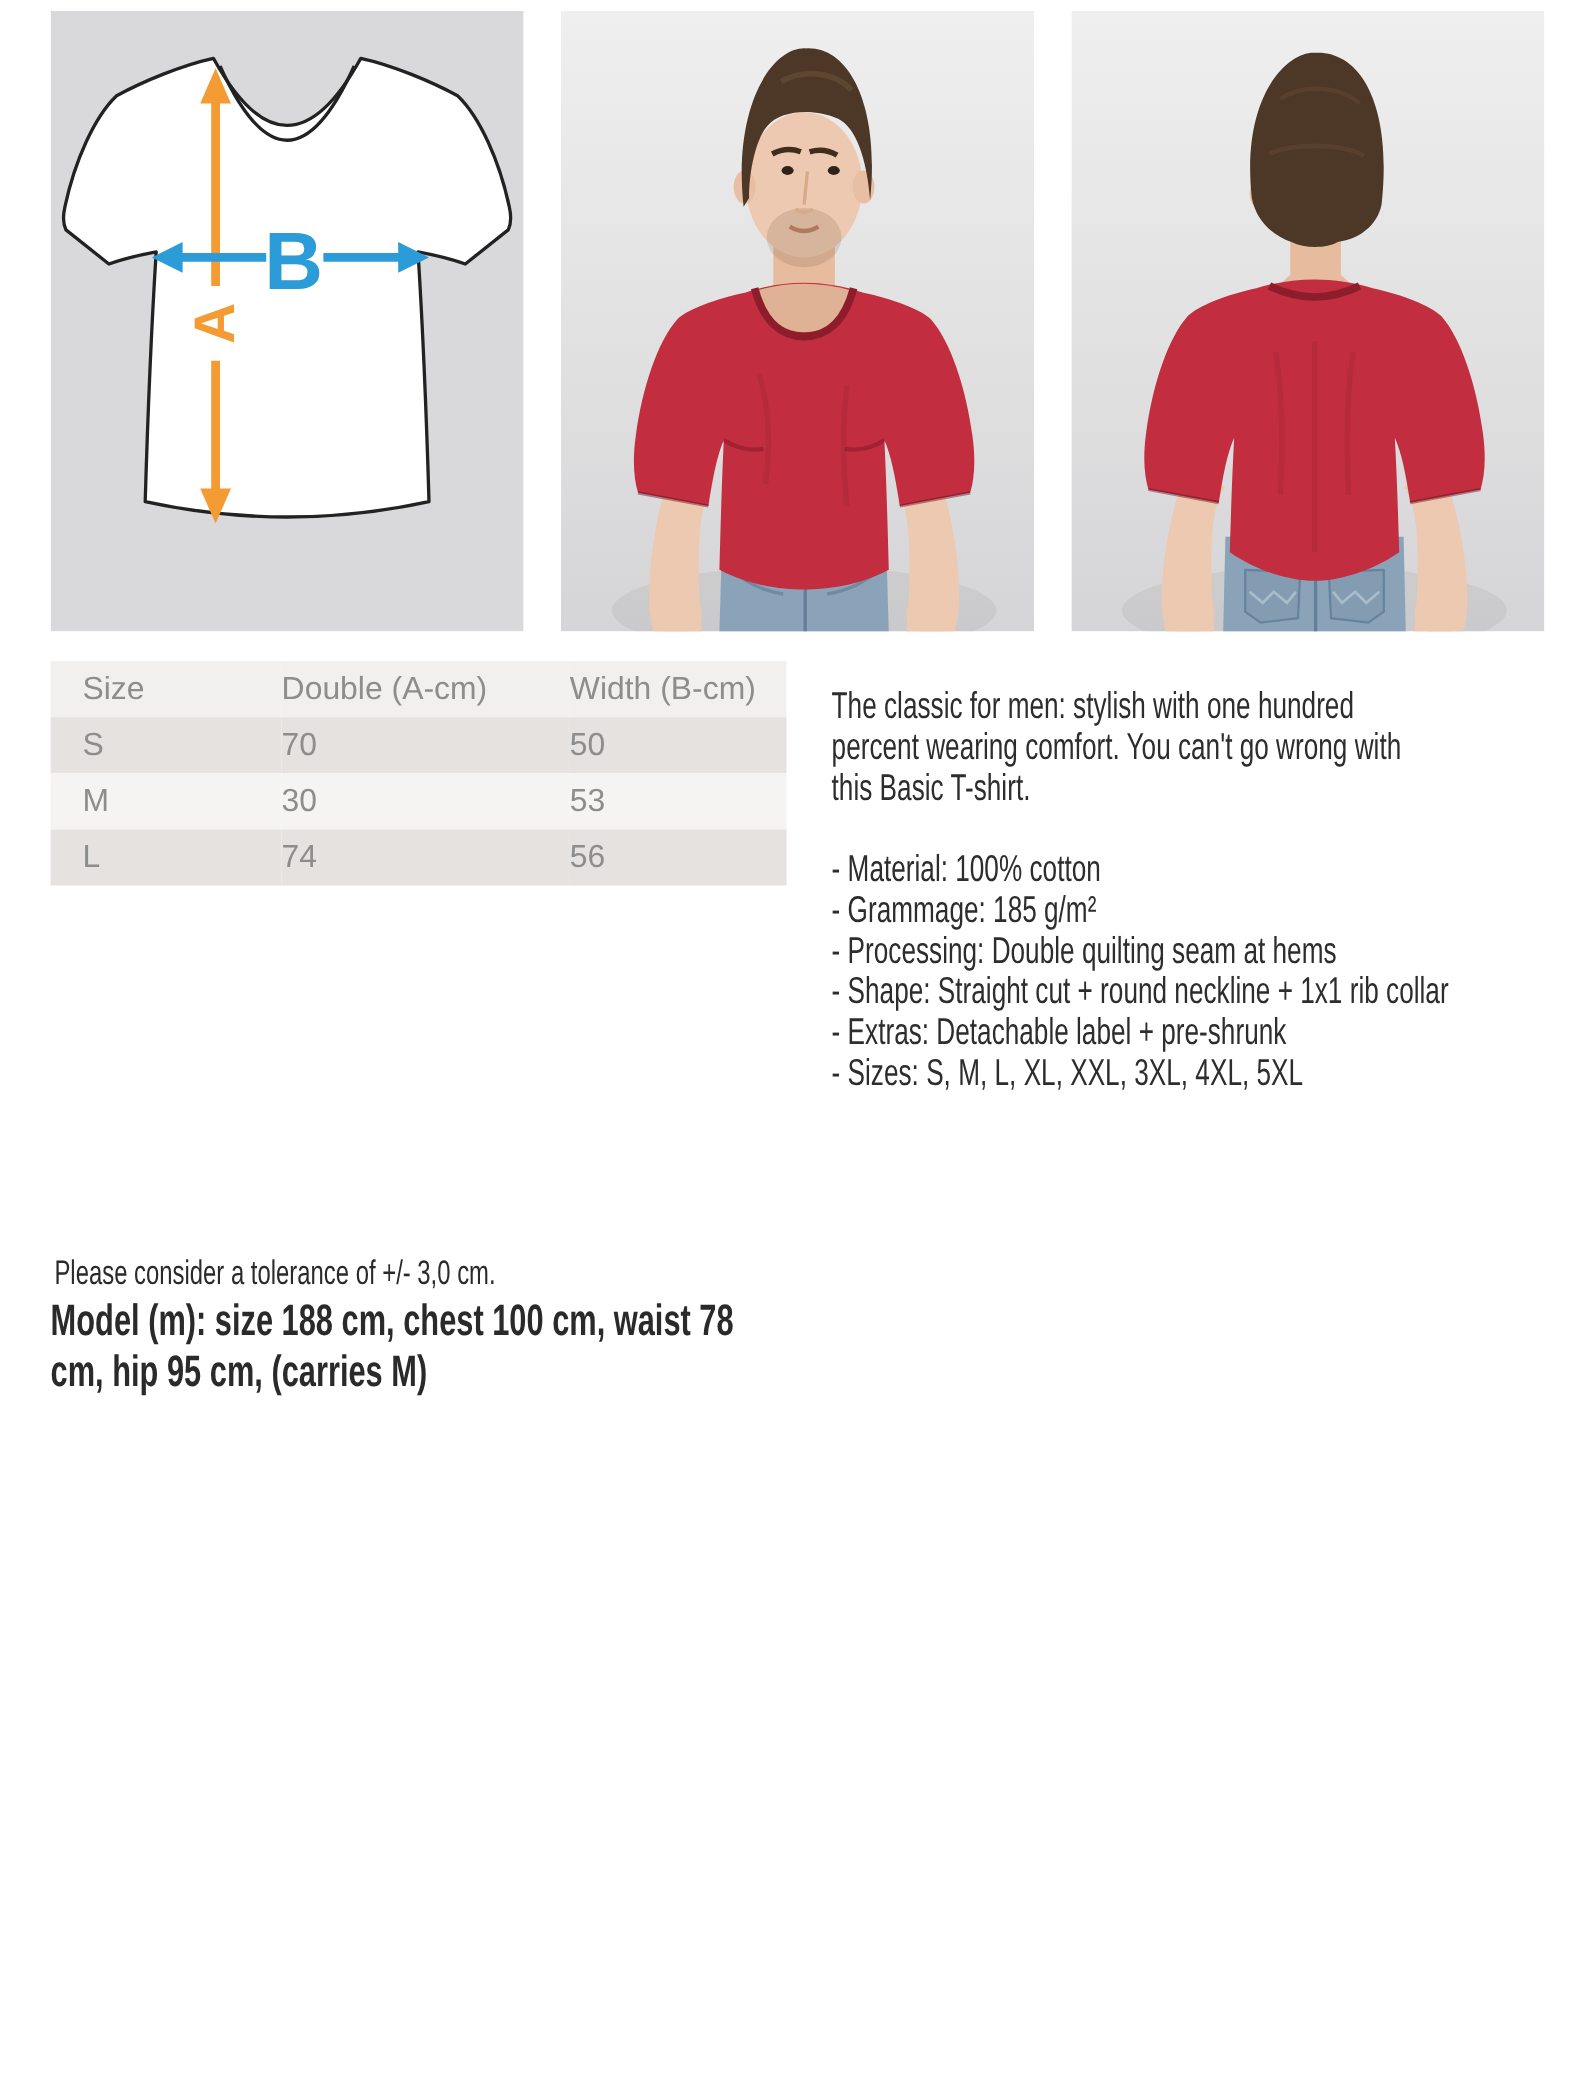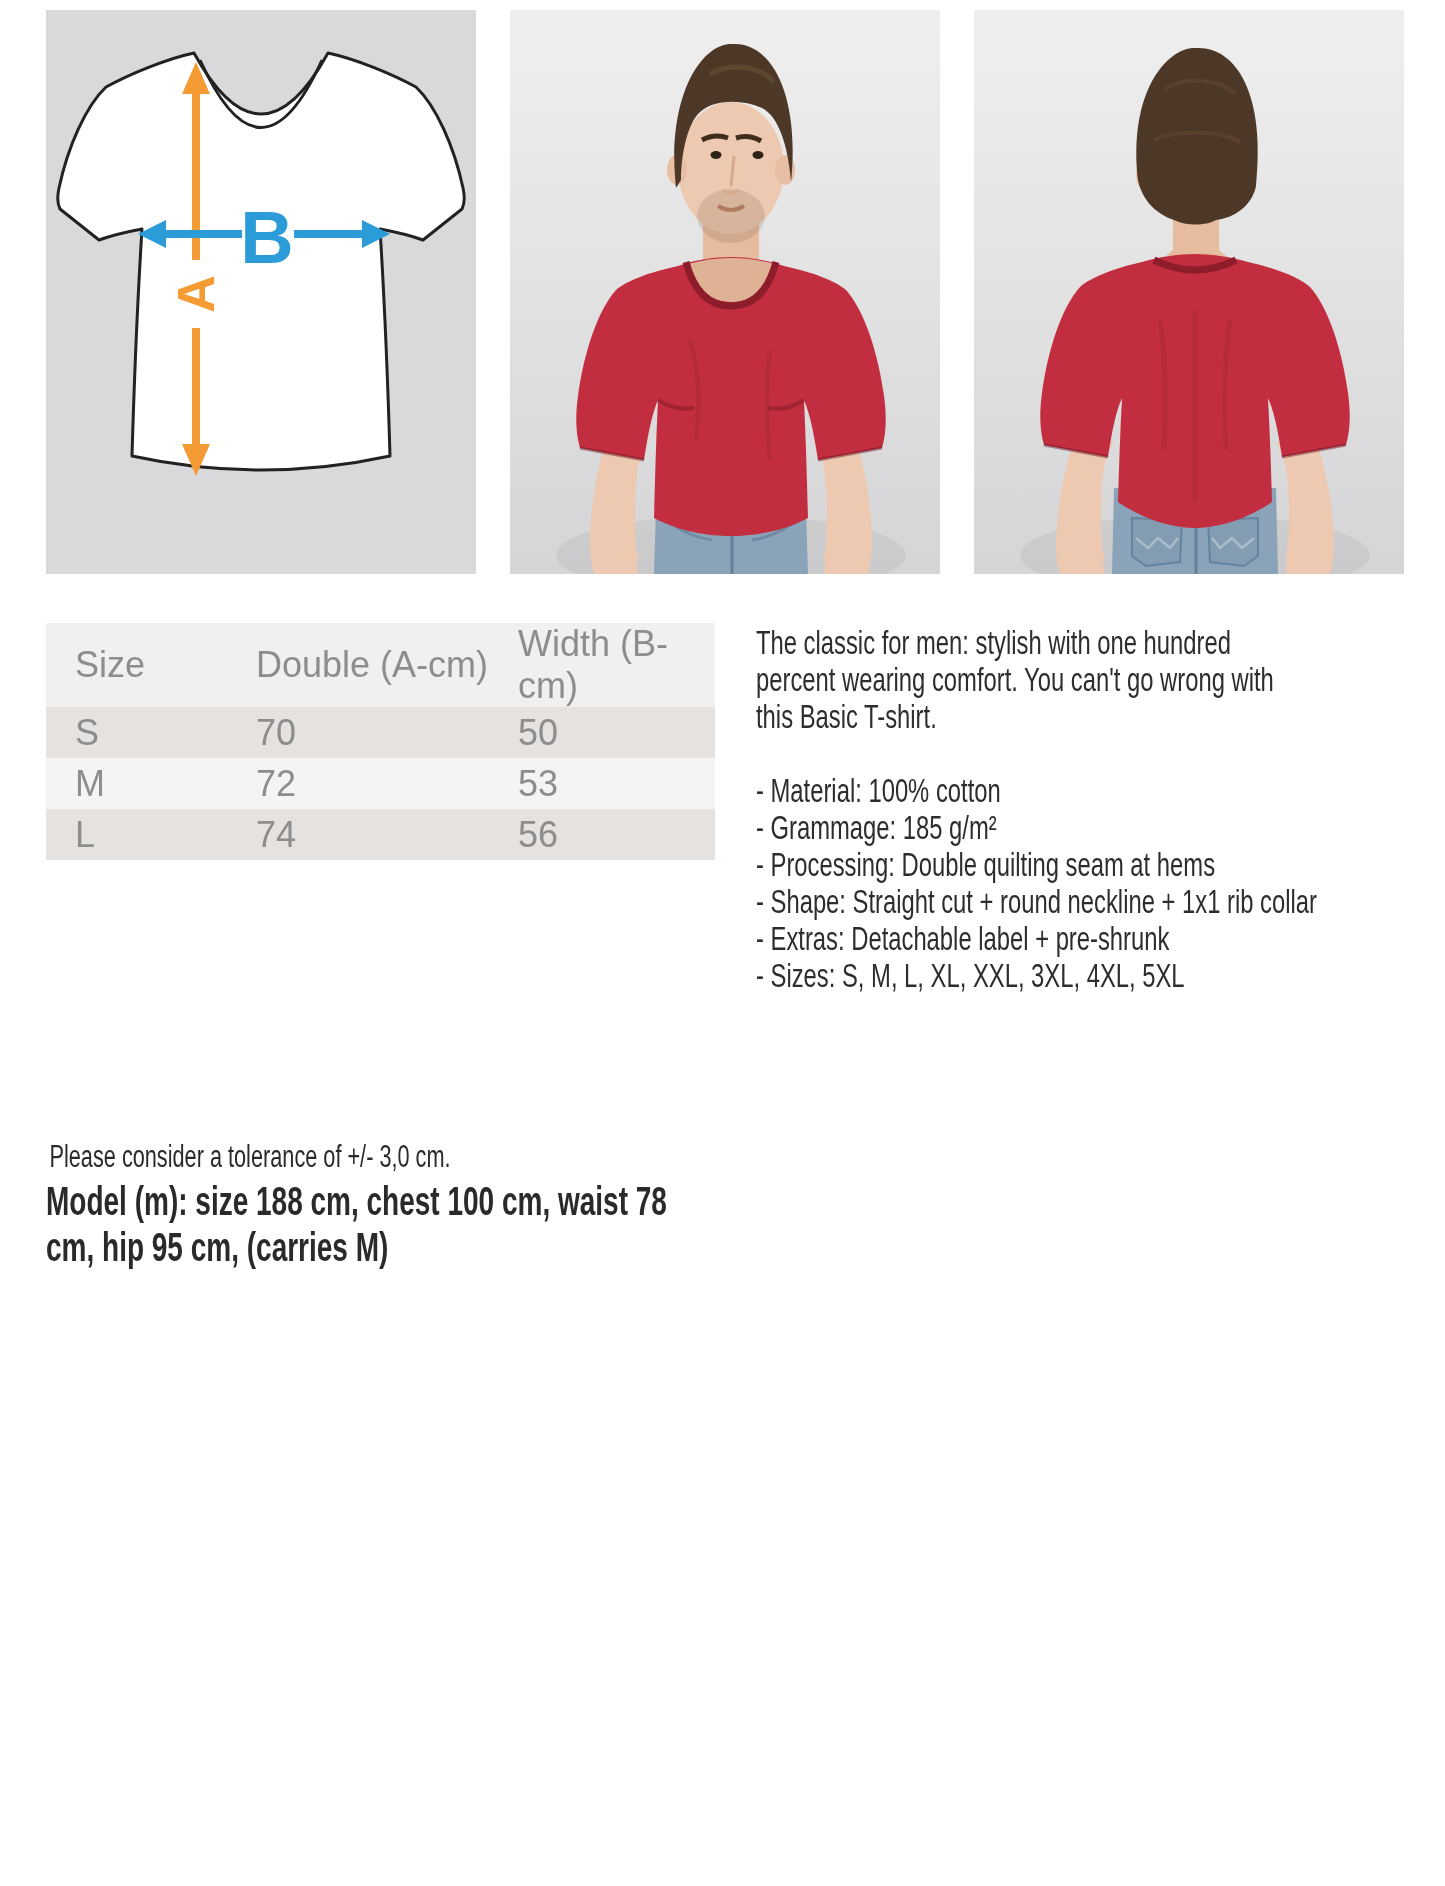--- a/index.html
+++ b/index.html
@@ -8,23 +8,23 @@
     font-family:"Liberation Sans",sans-serif;overflow:hidden;
   }
   .panel{position:absolute;top:10px;width:430px;height:564px;}
   #panel-diagram{left:46px;}
   #panel-front{left:510px;}
   #panel-back{left:974px;}
   .panel svg{display:block;width:100%;height:100%;}
 
   
   .size-table{
-    position:absolute;left:46px;top:623px;width:669px;
+    position:absolute;left:46px;top:601px;width:669px;
     border-collapse:collapse;table-layout:fixed;
-    font-size:36px;color:#8d8d8d;
+    font-size:29px;color:#8d8d8d;
   }
   .size-table th{background:#f2f0ee;font-weight:400;text-align:left;height:51px;padding:0;}
   .size-table td{height:51px;padding:0;}
   .size-table th.c1,.size-table td.c1{padding-left:29px;}
   .size-table tbody tr:nth-child(odd){background:#e5e2e0;}
   .size-table tbody tr:nth-child(even){background:#f6f4f2;}
 
   
   .description{
     position:absolute;left:756px;top:624px;color:#2d2d2d;
@@ -222,21 +222,21 @@
       </tr>
     </thead>
     <tbody>
       <tr>
         <td class="c1">S</td>
         <td>70</td>
         <td>50</td>
       </tr>
       <tr>
         <td class="c1">M</td>
-        <td>72</td>
+        <td>30</td>
         <td>53</td>
       </tr>
       <tr>
         <td class="c1">L</td>
         <td>74</td>
         <td>56</td>
       </tr>
     </tbody>
   </table>
 

